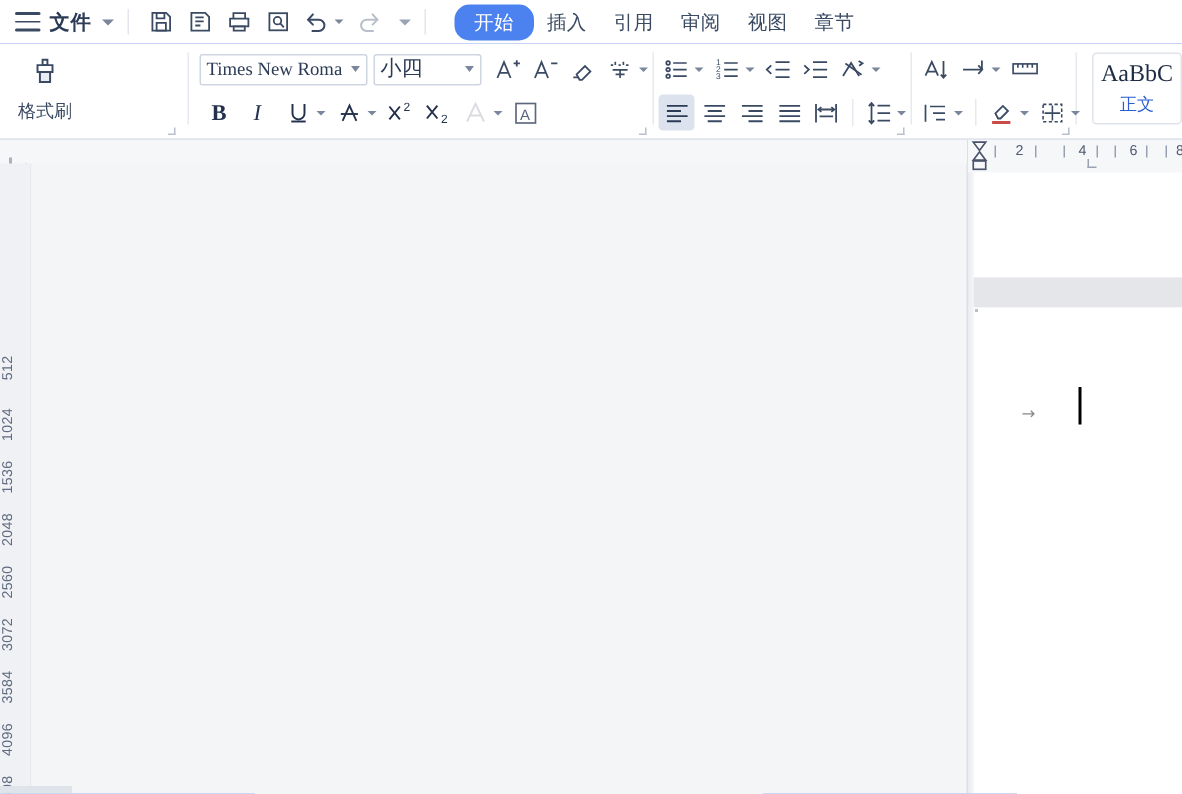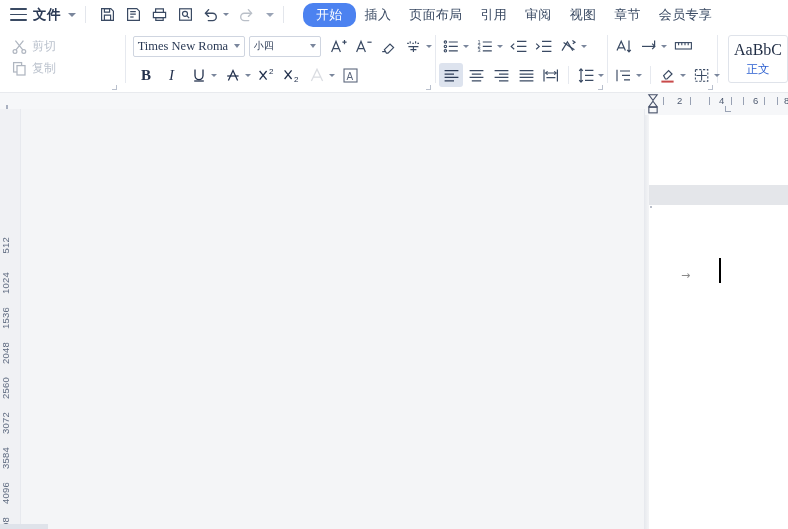--- a/index.html
+++ b/index.html
@@ -111,21 +111,21 @@
     cursor: pointer; overflow: hidden;
   }
   .combo .val {
     flex: 1; font-size: 12.5px; color: #2b3a55; padding: 0 3px 0 4px;
     white-space: nowrap; overflow: hidden;
     font-family: "Liberation Serif", "DejaVu Serif", serif;
   }
   .combo.fontname { width: 112px; }
   .combo.fontname .val { font-family: "Liberation Serif", "DejaVu Serif", serif; }
   .combo.fontsize { width: 72px; margin-left: 3px; }
-  .combo.fontsize .val { font-family: "Liberation Sans", sans-serif; font-size: 10px; }
+  .combo.fontsize .val { font-family: "Liberation Sans", sans-serif; font-size: 14px; }
   .combo .cb-arrow {
     width: 13px; height: 19px; display: flex; align-items: center; justify-content: center;
   }
   .combo .cb-arrow i {
     display:block; width: 0; height: 0;
     border-left: 3.5px solid transparent; border-right: 3.5px solid transparent;
     border-top: 4px solid #7a869c;
   }
 
   .tb {
@@ -344,56 +344,45 @@
           </svg>
       </div>
       <span class="dd-chev"></span>
     </div>
 
     <div class="mb-sep"></div>
 
     <div class="tabs">
       <div class="tab active">开始</div>
       <div class="tab">插入</div>
-      <div class="tab">页面布局</div>
       <div class="tab">引用</div>
       <div class="tab">审阅</div>
       <div class="tab">视图</div>
       <div class="tab">章节</div>
-      <div class="tab">会员专享</div>
     </div>
   </div>
 
   <div class="ribbon">
 
     <div class="grp" style="width:155px;">
       <div class="clip">
 
-        <div class="small-col">
-          <div class="small-btn disabled">
-            <svg width="17" height="17" viewBox="0 0 17 17">
-                <g fill="none" stroke="#3a4a63" stroke-width="1.25">
-                  <path d="M4.4 2.6l7.4 9.2M12.4 2.6L5 11.8"></path>
-                  <circle cx="4" cy="13.4" r="1.9"></circle>
-                  <circle cx="12.8" cy="13.4" r="1.9"></circle>
-                </g>
-              </svg>
-            <span class="tx">剪切</span>
-          </div>
-          <div class="small-btn disabled">
-            <svg width="17" height="17" viewBox="0 0 17 17">
-                <g fill="none" stroke="#3a4a63" stroke-width="1.25">
-                  <rect x="2.6" y="2.6" width="8" height="9.4"></rect>
-                  <rect x="6" y="5.6" width="8" height="9.4" fill="#fff"></rect>
-                </g>
-              </svg>
-            <span class="tx">复制</span>
-          </div>
-        </div>
-
+
+        <div class="big-btn" style="width:44px;">
+          <span class="gl">
+            <svg width="24" height="26" viewBox="0 0 24 26">
+                <g fill="none" stroke="#3a4a63" stroke-width="1.3">
+                  <path d="M10.4 2.8h3.2v3.6h-3.2z" fill="#fff"></path>
+                  <path d="M7 6.4h10v4.6H7z" fill="#fff"></path>
+                  <path d="M8.6 11h6.8v6.6H8.6z" fill="#e9ecf2"></path>
+                </g>
+              </svg>
+          </span>
+          <span class="tx">格式刷</span>
+        </div>
       </div>
       <span class="grp-corner"></span>
     </div>
 
     <div class="grp-sep"></div>
 
     <div class="grp" style="width:310px;">
       <div class="rows" style="padding-left:3px;">
 
         <div class="row">

